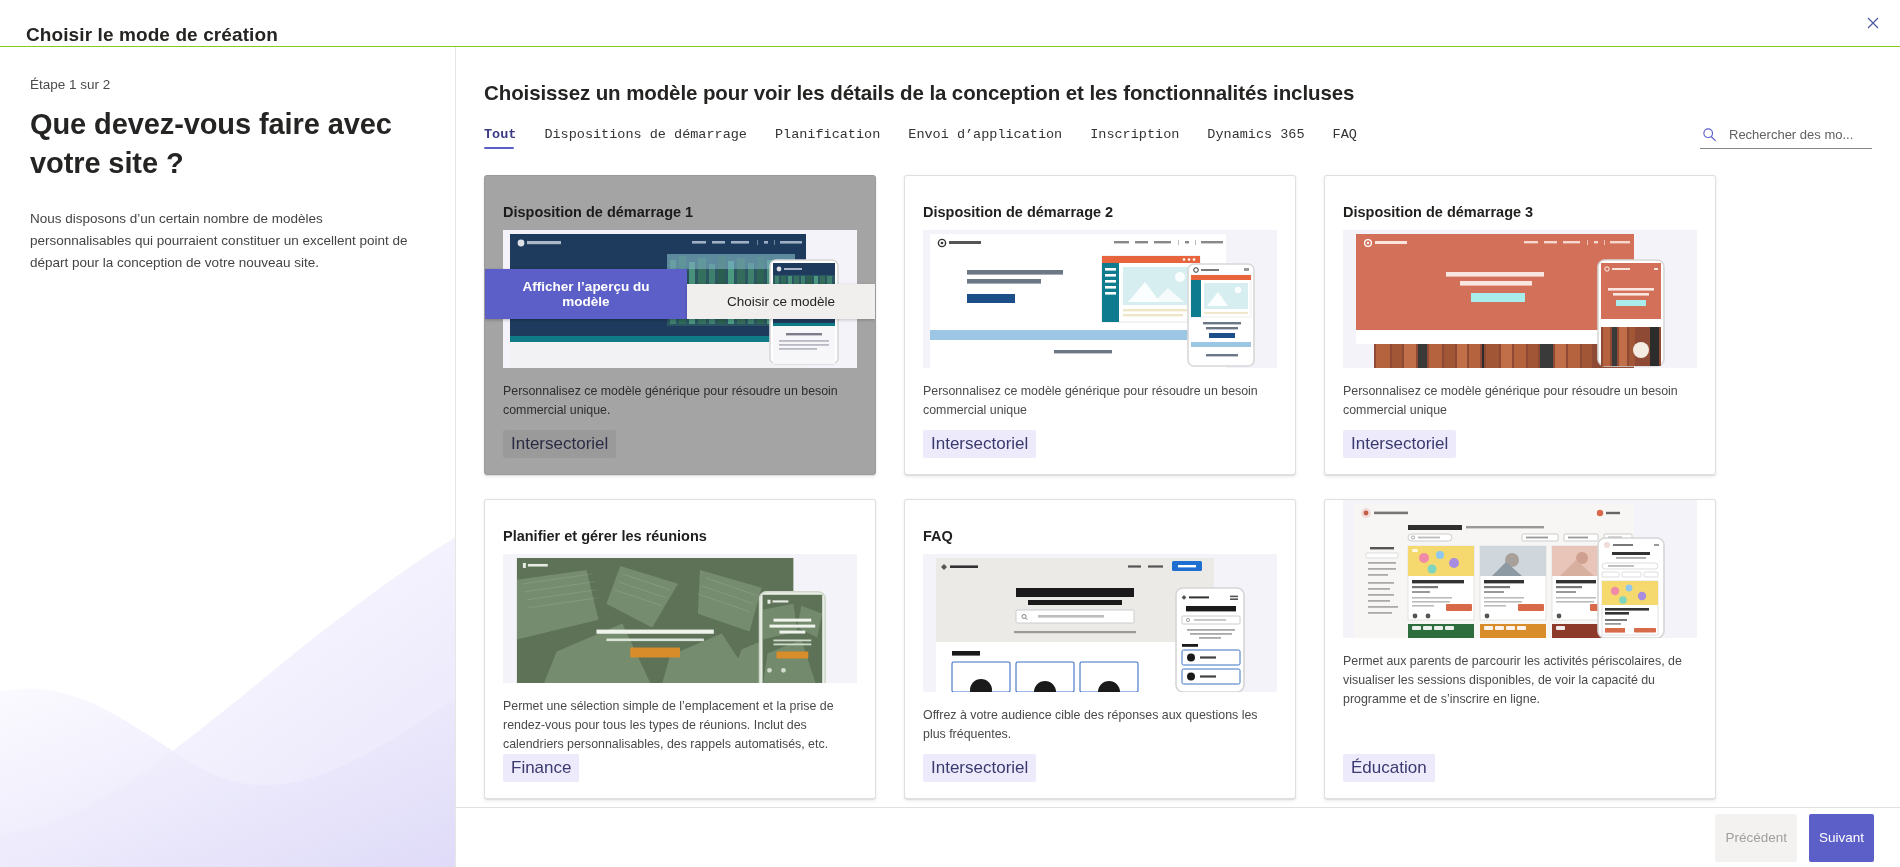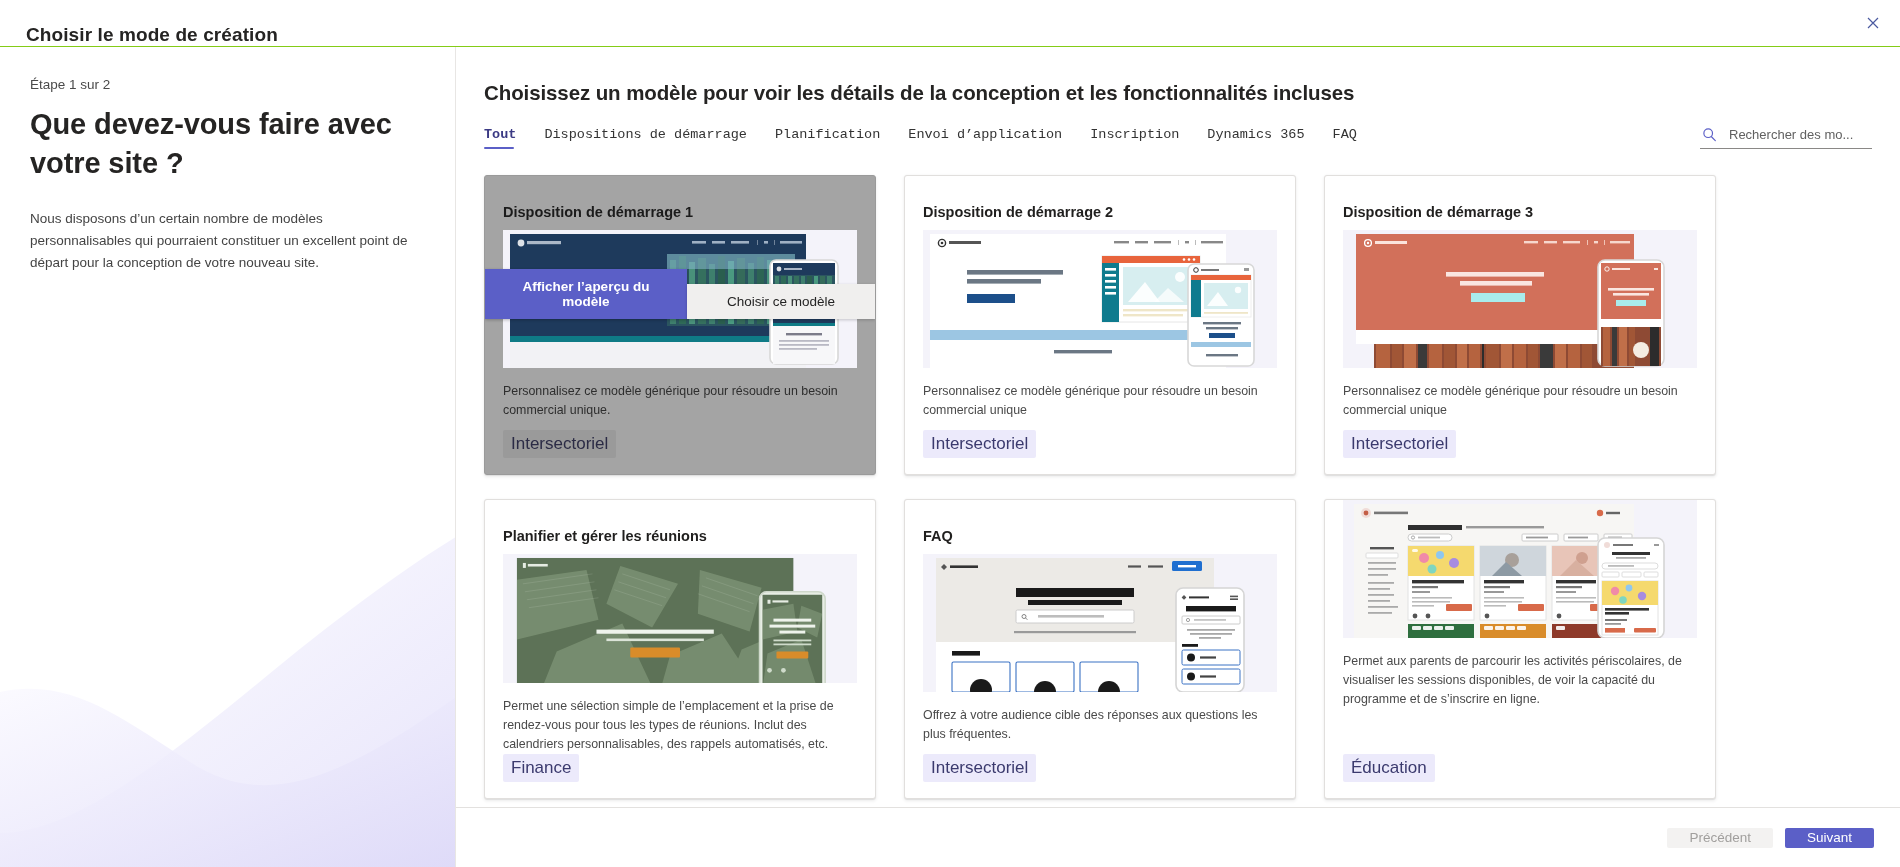--- a/index.html
+++ b/index.html
@@ -127,21 +127,21 @@
   }
 
   
   .footer {
     flex: 0 0 60px; height: 60px; border-top: 1px solid #e3e1df;
     display: flex; align-items: center; justify-content: flex-end;
     padding-right: 26px; gap: 12px; background: #fff;
   }
   .btn {
     font-family: "Liberation Sans", sans-serif; font-size: 13.5px;
-    padding: 0 22px; height: 20px; border-radius: 2px; border: none; cursor: pointer;
+    padding: 0 10px; height: 48px; border-radius: 2px; border: none; cursor: pointer;
   }
   .btn-prev { background: #f3f2f1; color: #a19f9d; cursor: default; }
   .btn-next { background: #5b5fc7; color: #fff; font-weight: 400; }
 </style>
 </head>
 <body>
 
 <div class="dialog">
 
   <div class="titlebar">

